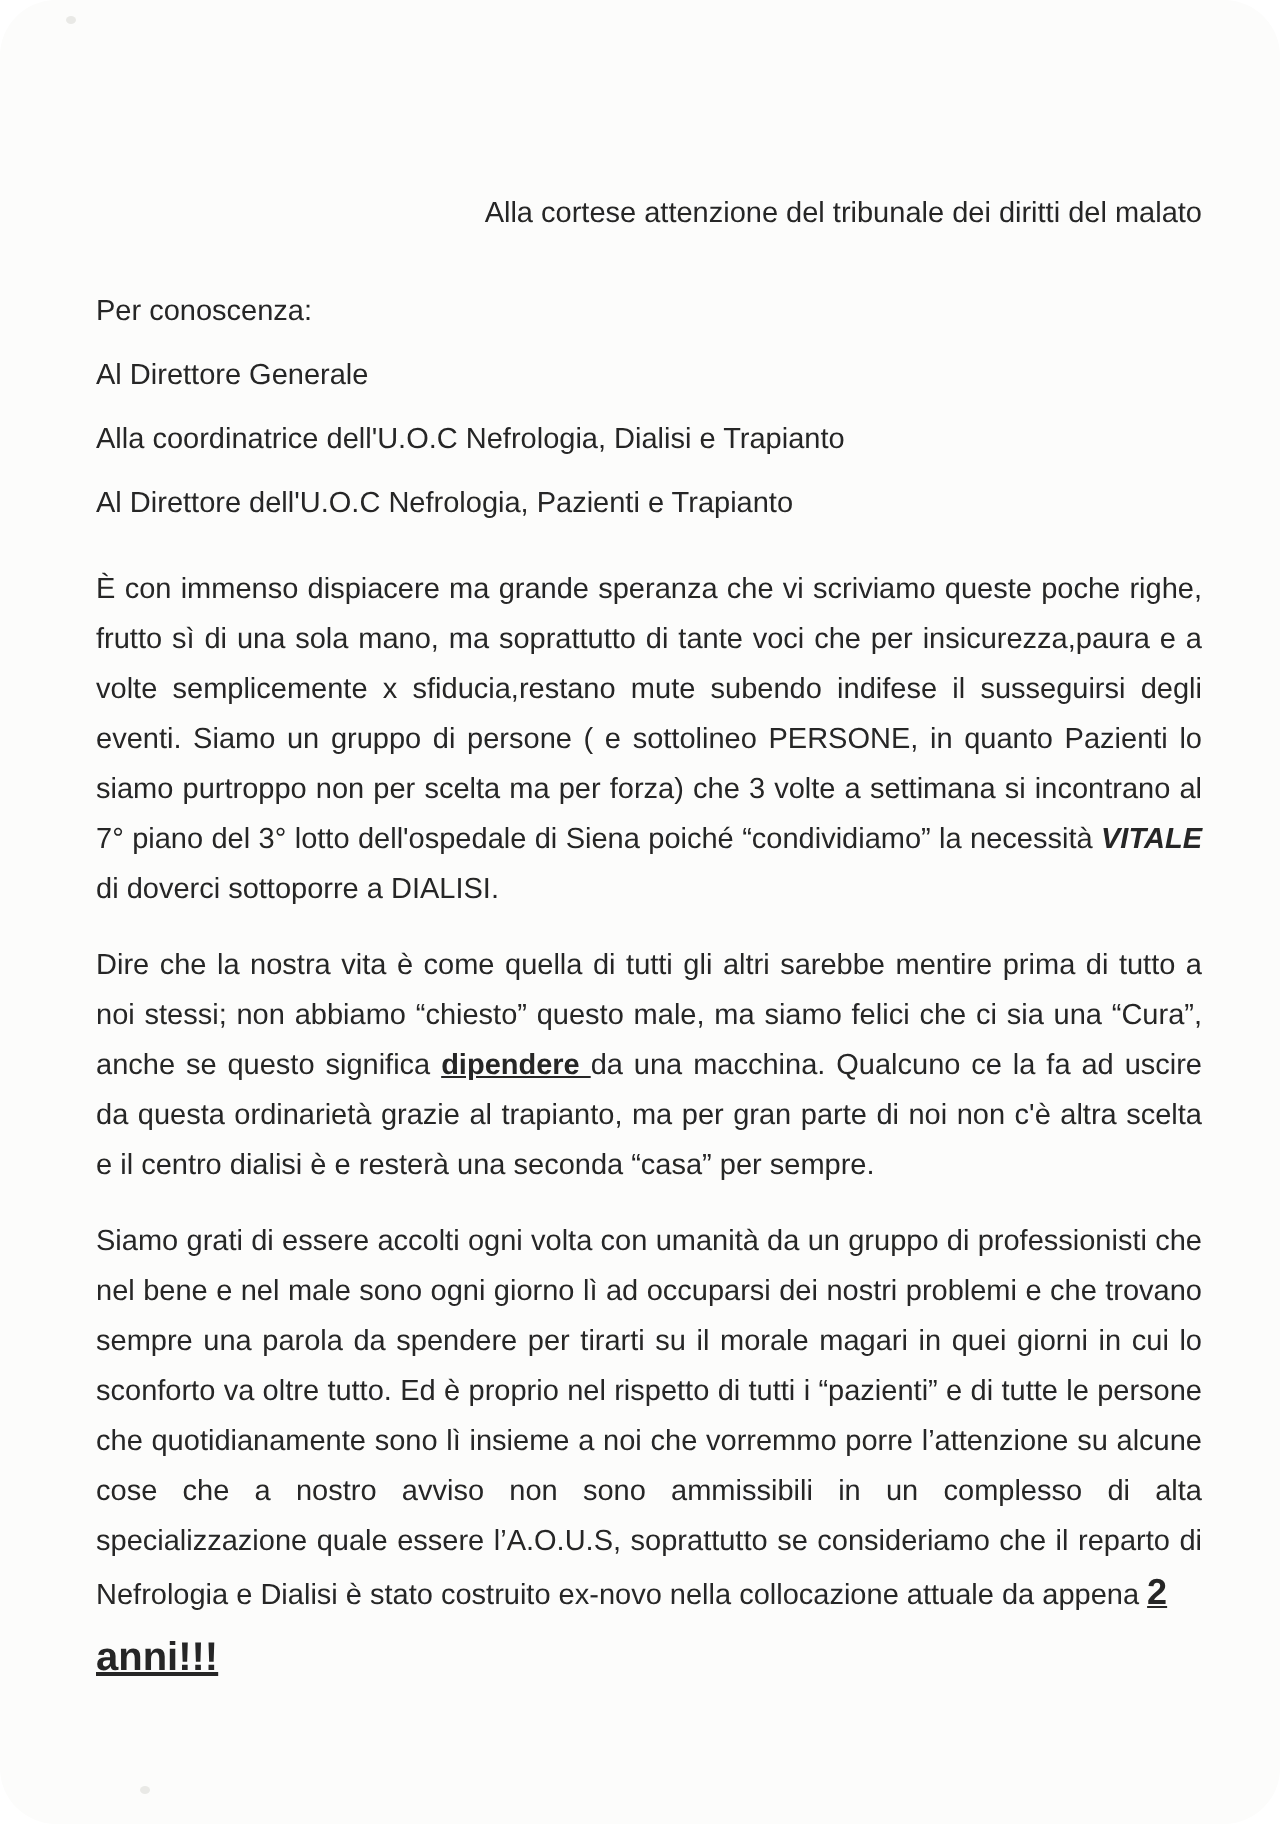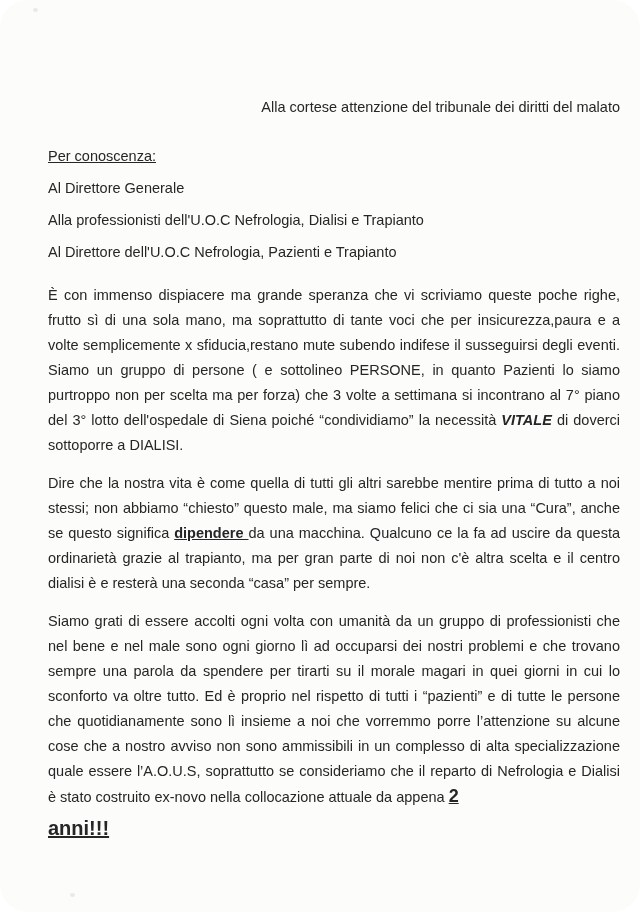--- a/index.html
+++ b/index.html
@@ -9,32 +9,31 @@
   }
   .page {
     position: relative;
     width: 640px;
     height: 912px;
     box-sizing: border-box;
     background: #fcfcfb;
     color: #262626;
     font-family: "Liberation Sans", "DejaVu Sans", sans-serif;
     font-size: 14.5px;
-    padding: 98px 20px 0 48px;
+    padding: 98px 39px 0 48px;
     overflow: hidden;
     border-radius: 28px;
   }
   .attention {
     text-align: right;
     line-height: 18px;
     margin-bottom: 24px;
   }
   .cc-label {
     line-height: 32px;
-    text-decoration: underline;
   }
   .recipient {
     line-height: 32px;
   }
   .letter-body {
     margin-top: 15px;
   }
   .para {
     text-align: justify;
     line-height: 25px;
@@ -74,21 +73,21 @@
 <div class="page" style="background: rgb(252, 252, 251); color: rgb(38, 38, 38);">
   <span class="speck speck-1"></span>
   <span class="speck speck-2"></span>
 
   <div class="attention">Alla cortese attenzione del tribunale dei diritti del malato</div>
 
   <div class="cc-label">Per conoscenza:</div>
 
   <div class="recipients">
       <div class="recipient">Al Direttore Generale</div>
-      <div class="recipient">Alla professionisti dell'U.O.C Nefrologia, Dialisi e Trapianto</div>
+      <div class="recipient">Alla coordinatrice dell'U.O.C Nefrologia, Dialisi e Trapianto</div>
       <div class="recipient">Al Direttore dell'U.O.C Nefrologia, Pazienti e Trapianto</div>
     </div>
 
   <div class="letter-body">
       <p class="para"><span>È con immenso dispiacere ma grande speranza che vi scriviamo queste poche righe, frutto sì di una sola mano, ma soprattutto di tante voci che per insicurezza,paura e a volte semplicemente x sfiducia,restano mute subendo indifese il susseguirsi degli eventi. Siamo un gruppo di persone ( e sottolineo PERSONE, in quanto Pazienti lo siamo purtroppo non per scelta ma per forza) che 3 volte a settimana si incontrano al 7° piano del 3° lotto dell'ospedale di Siena poiché “condividiamo” la necessità </span><span class="bold-italic-underline">VITALE</span><span> di doverci sottoporre a DIALISI.</span></p>
       <p class="para"><span>Dire che la nostra vita è come quella di tutti gli altri sarebbe mentire prima di tutto a noi stessi; non abbiamo “chiesto” questo male, ma siamo felici che ci sia una “Cura”, anche se questo significa </span><span class="bold-underline">dipendere </span><span>da una macchina. Qualcuno ce la fa ad uscire da questa ordinarietà grazie al trapianto, ma per gran parte di noi non c'è altra scelta e il centro dialisi è e resterà una seconda “casa” per sempre.</span></p>
       <p class="para"><span>Siamo grati di essere accolti ogni volta con umanità da un gruppo di professionisti che nel bene e nel male sono ogni giorno lì ad occuparsi dei nostri problemi e che trovano sempre una parola da spendere per tirarti su il morale magari in quei giorni in cui lo sconforto va oltre tutto. Ed è proprio nel rispetto di tutti i “pazienti” e di tutte le persone che quotidianamente sono lì insieme a noi che vorremmo porre l’attenzione su alcune cose che a nostro avviso non sono ammissibili in un complesso di alta specializzazione quale essere l’A.O.U.S, soprattutto se consideriamo che il reparto di Nefrologia e Dialisi è stato costruito ex-novo nella collocazione attuale da appena </span><span class="bold-underline-large">2</span><br><span class="bold-underline-xlarge">anni!!!</span></p>
     </div>
 </div>
 

